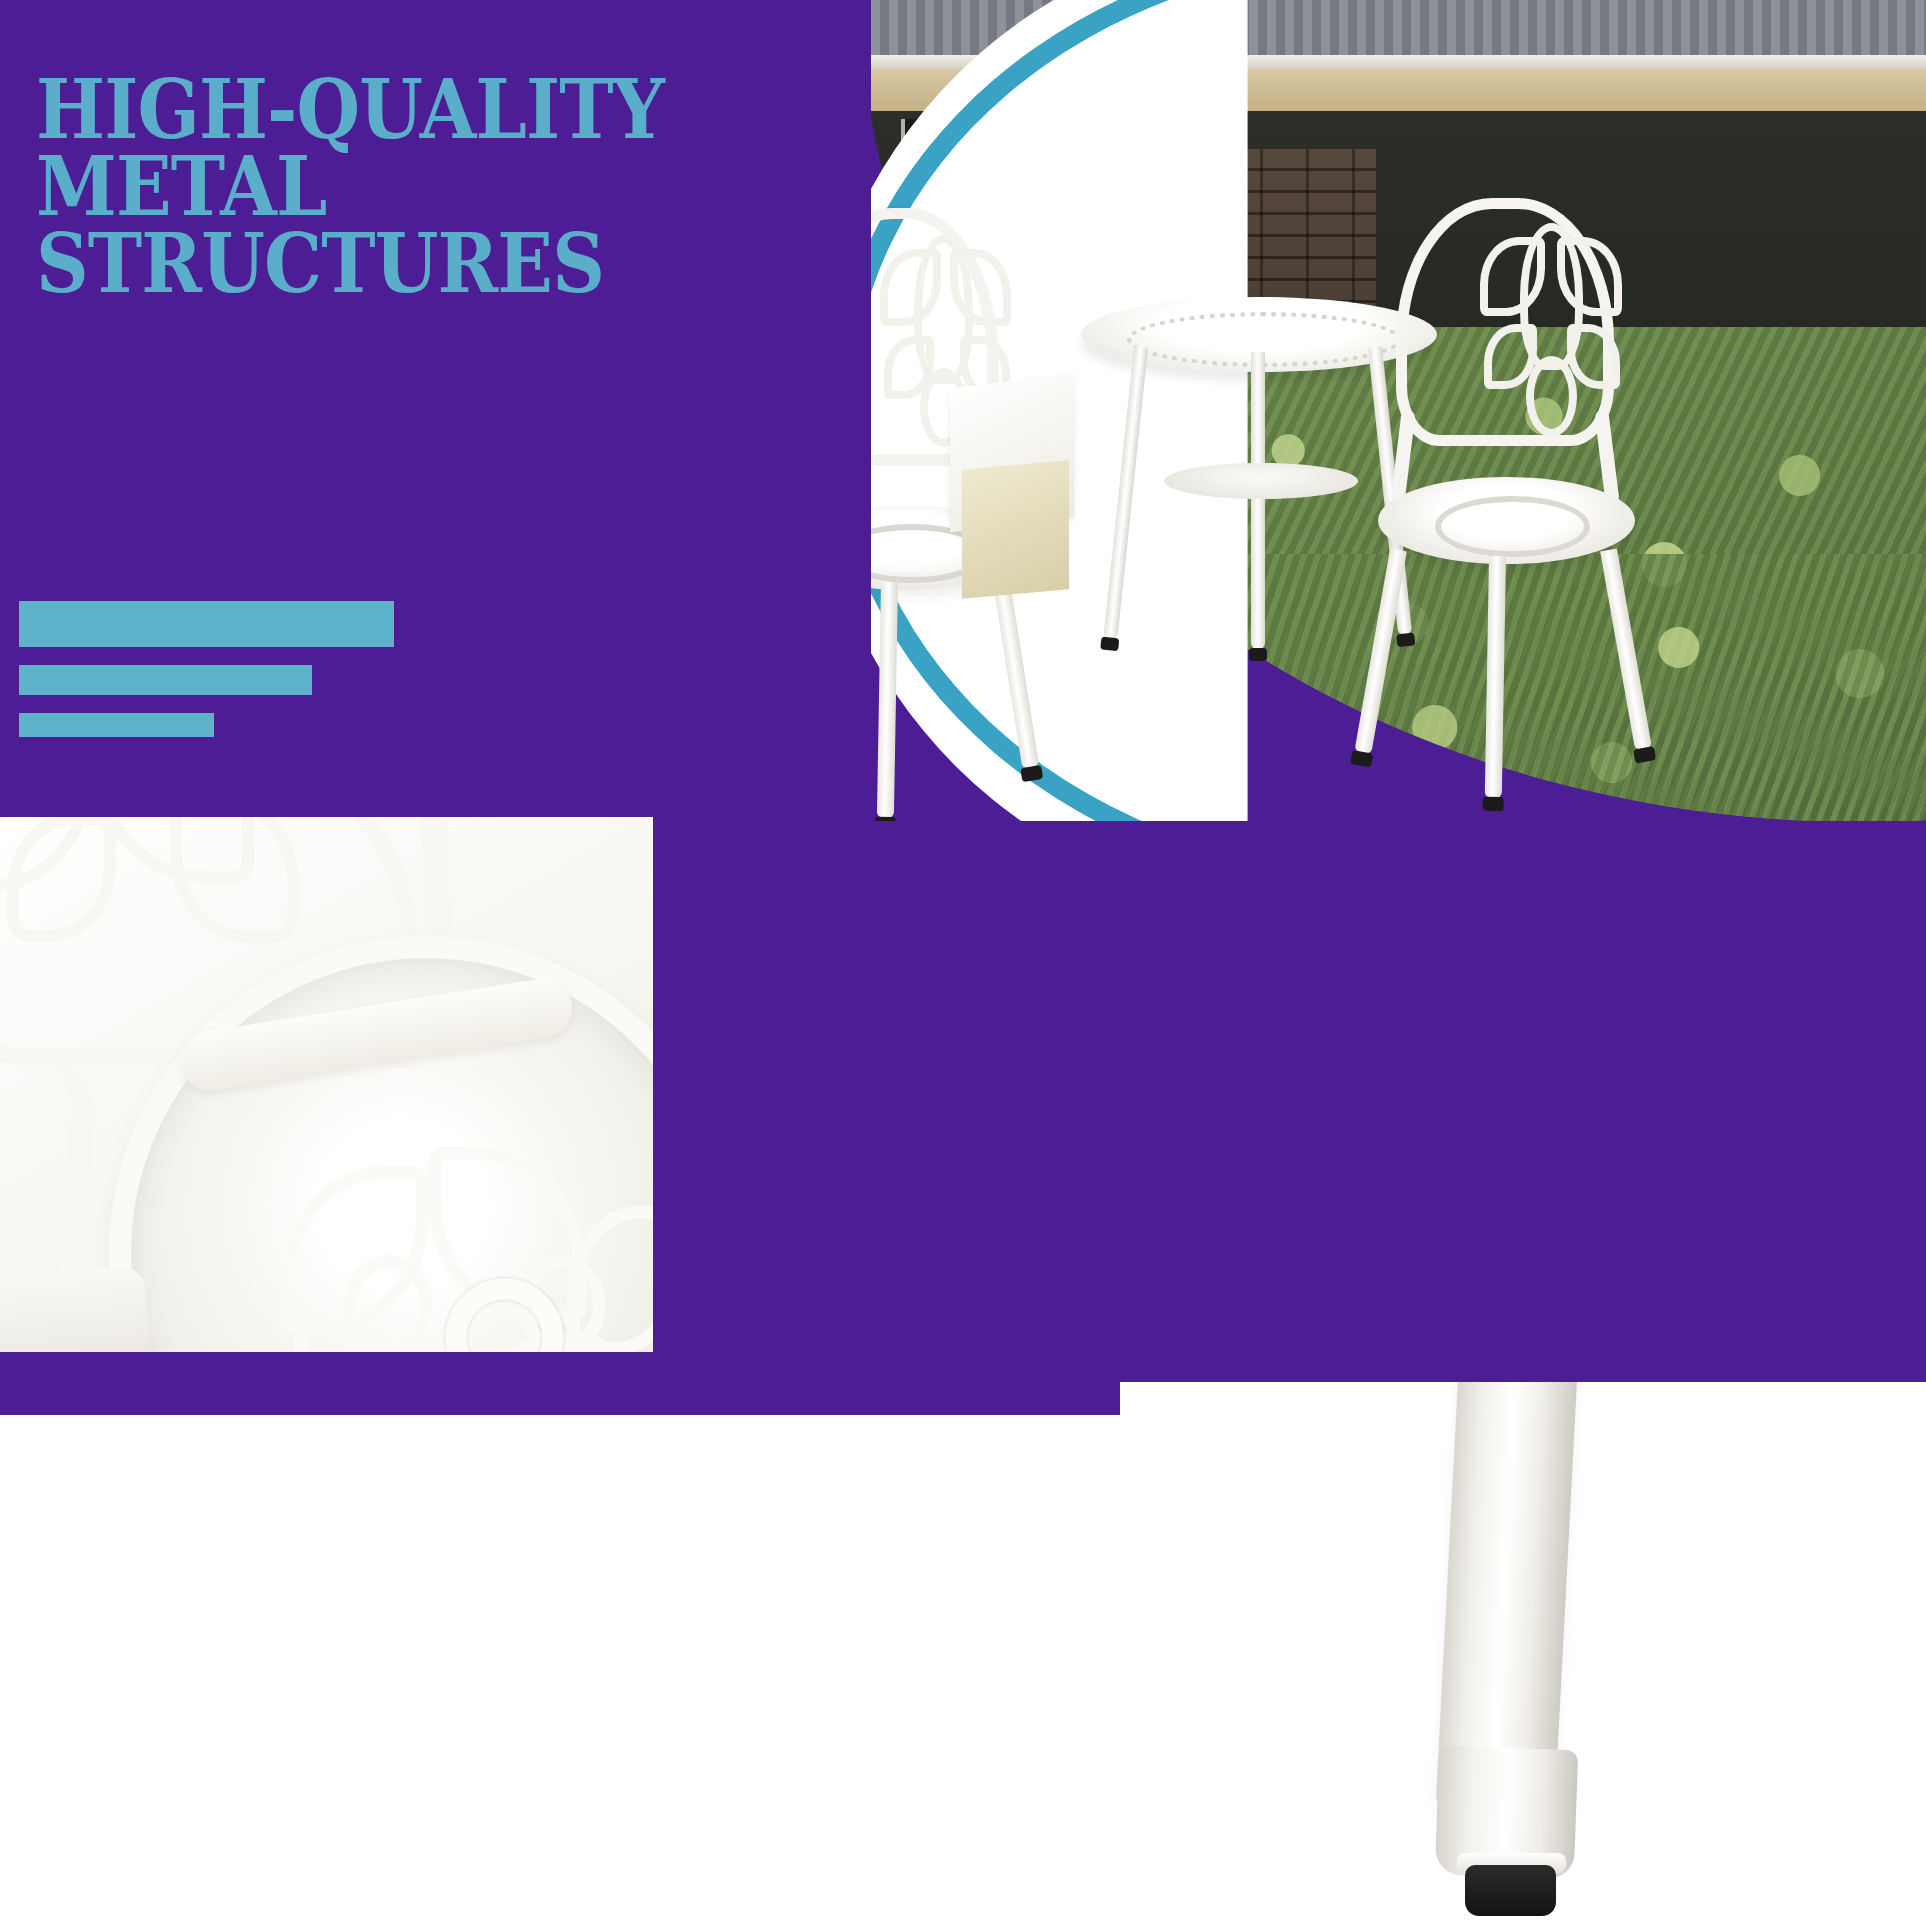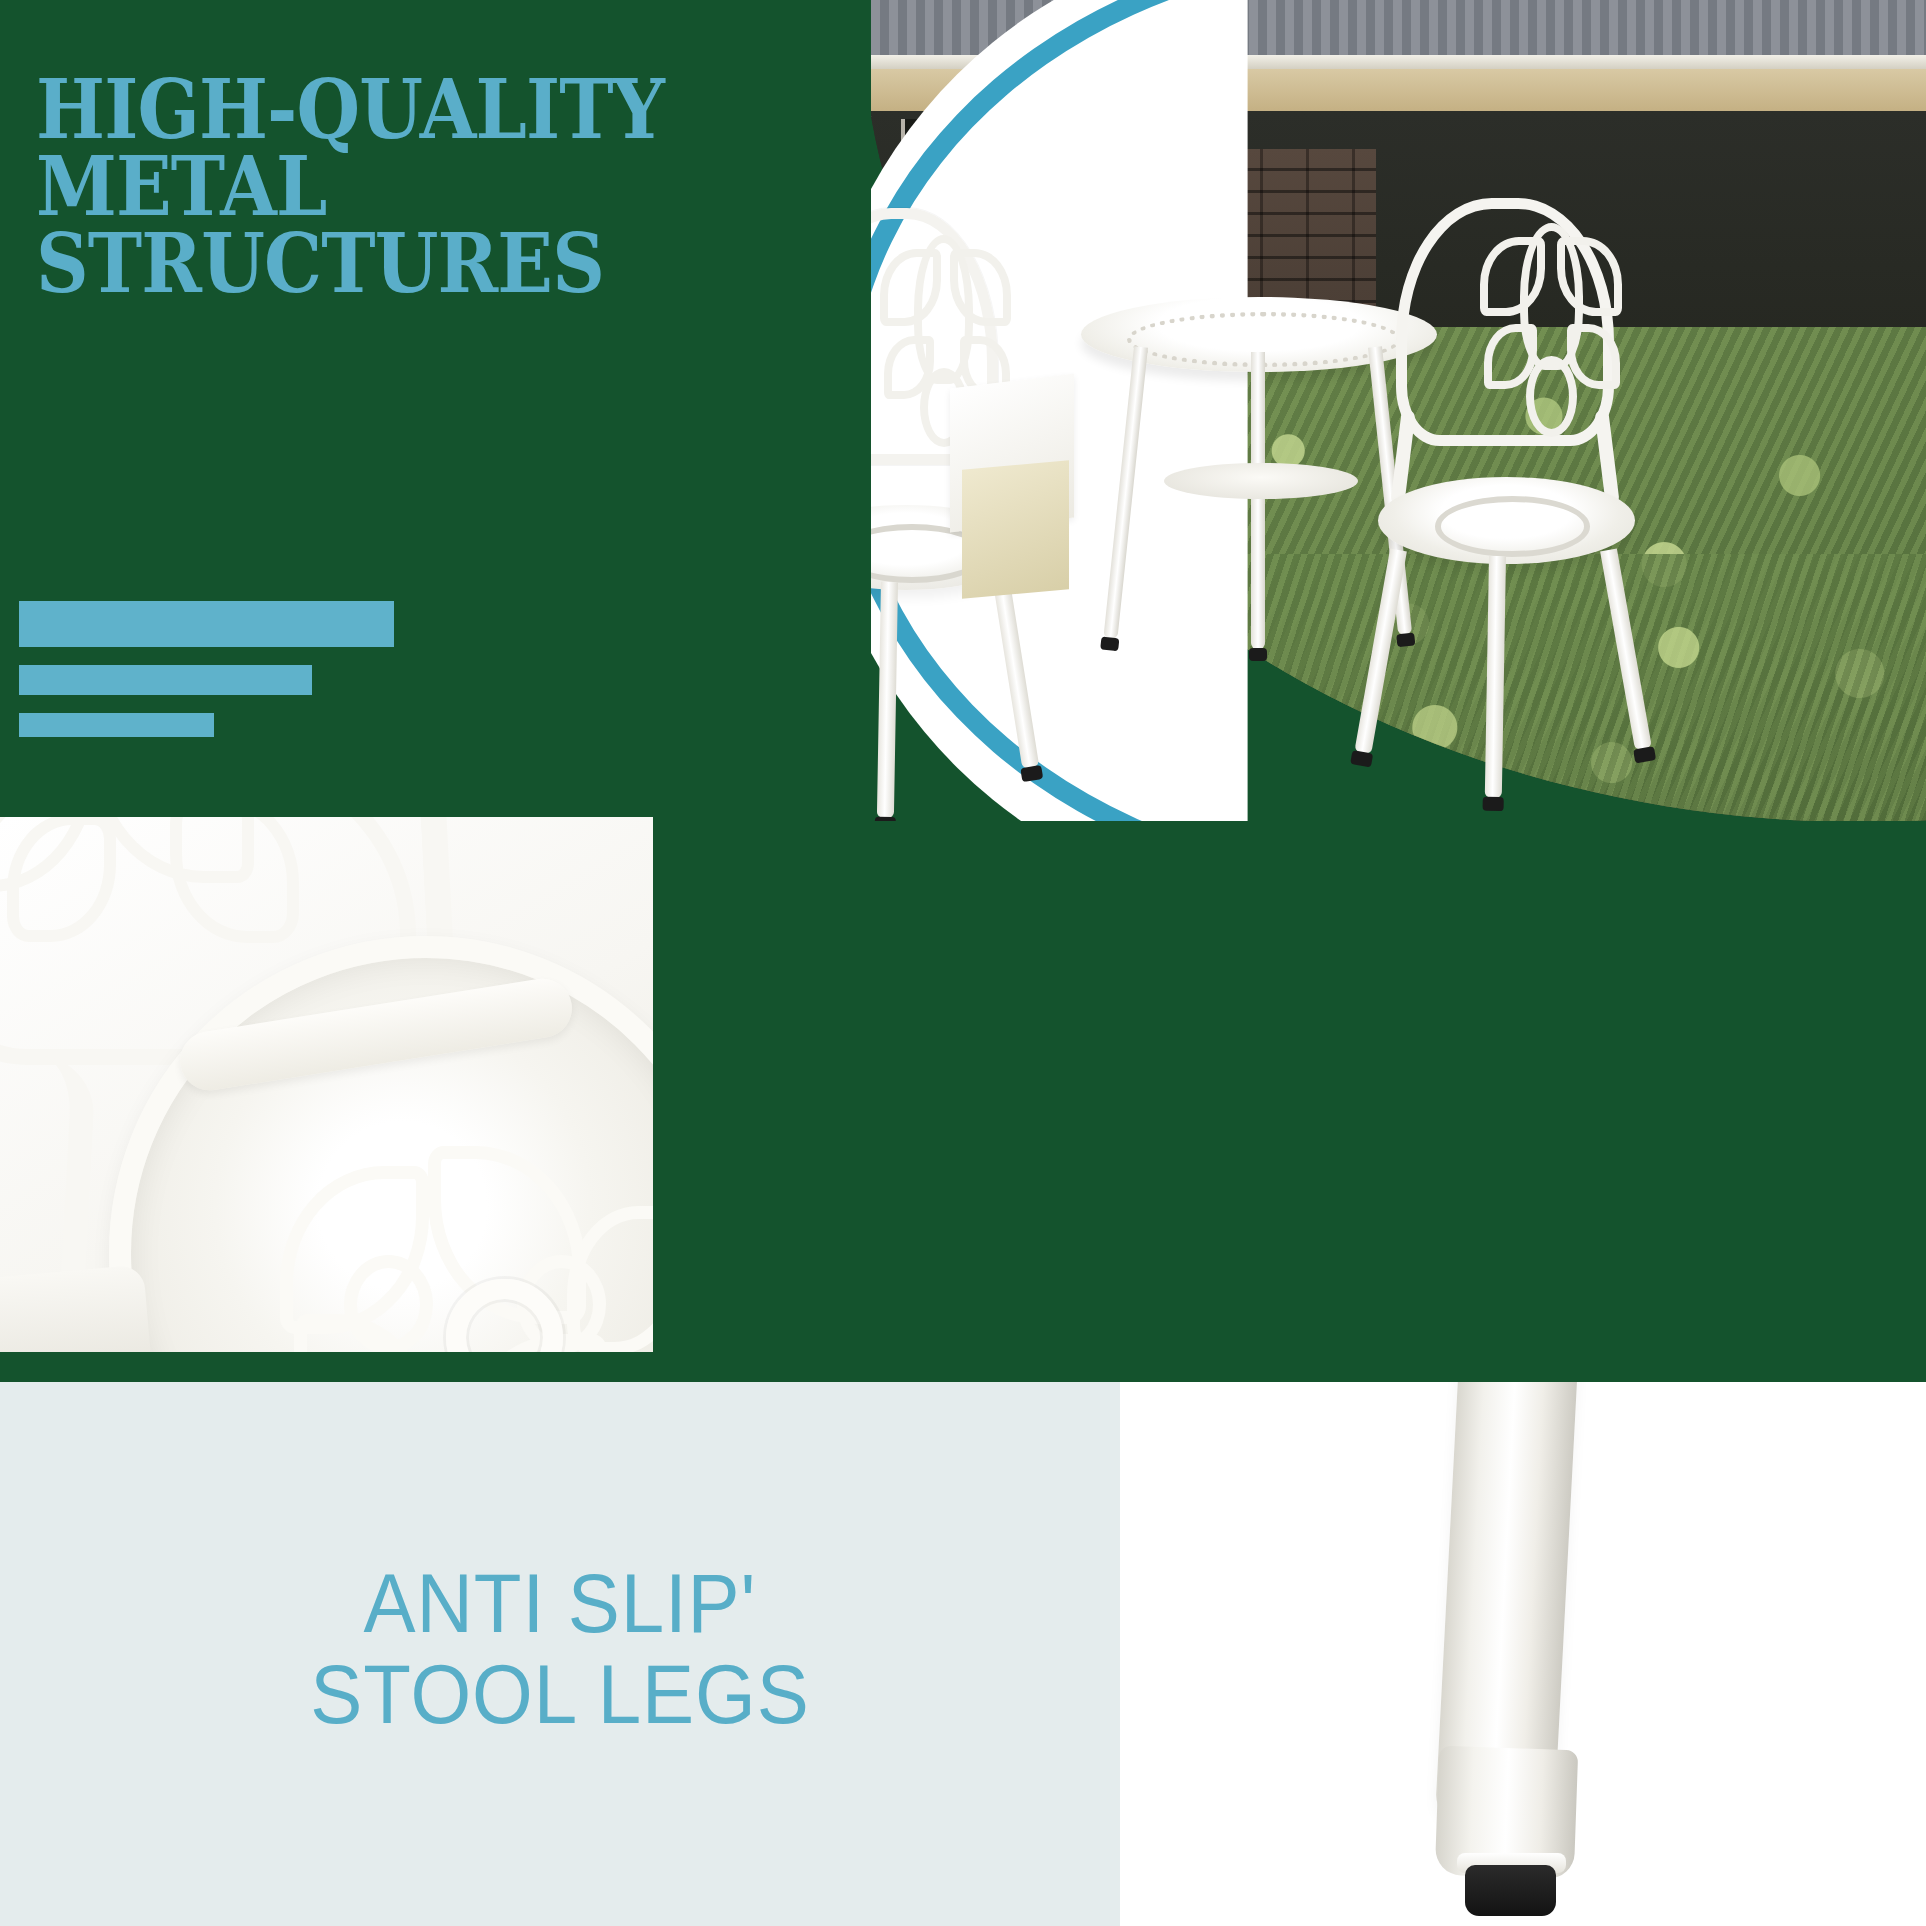--- a/index.html
+++ b/index.html
@@ -2,21 +2,21 @@
 <html><head>
 <meta charset="utf-8">
 <style>
   * { margin:0; padding:0; box-sizing:border-box; }
   html, body {
     width:1927px; height:1927px;
     background:#ffffff;
     font-family:"Liberation Sans", sans-serif;
     overflow:hidden;
   }
-  #page { position:relative; width:1927px; height:1415px; background:#14532d; }
+  #page { position:relative; width:1927px; height:1415px; background:#4c1d95; }
 
   
   .hero {
     position:absolute; left:871px; top:0; width:1055px; height:821px;
     overflow:hidden;
   }
   
   .hero-photo {
     position:absolute; inset:0;
     -webkit-clip-path: ellipse(1000px 822px at 990px 0px);
@@ -485,26 +485,20 @@
       <div class="cvl f"></div>
       <div class="cvl g"></div>
       <div class="dp-ring"></div>
     </div>
     <div class="dp-arm"></div>
     <div class="dp-leftpost"></div>
     <div class="dp-base"></div>
   </div>
 
 
-  <div class="panel-bot">
-    <div class="ptext">
-      <div>Anti Slip'</div>
-      <div>Stool Legs</div>
-    </div>
-  </div>
 
   <div class="leg-photo">
     <div class="leg-shape"></div>
     <div class="leg-flare"></div>
     <div class="leg-collar"></div>
     <div class="leg-foot"></div>
   </div>
 
 </div>
 

